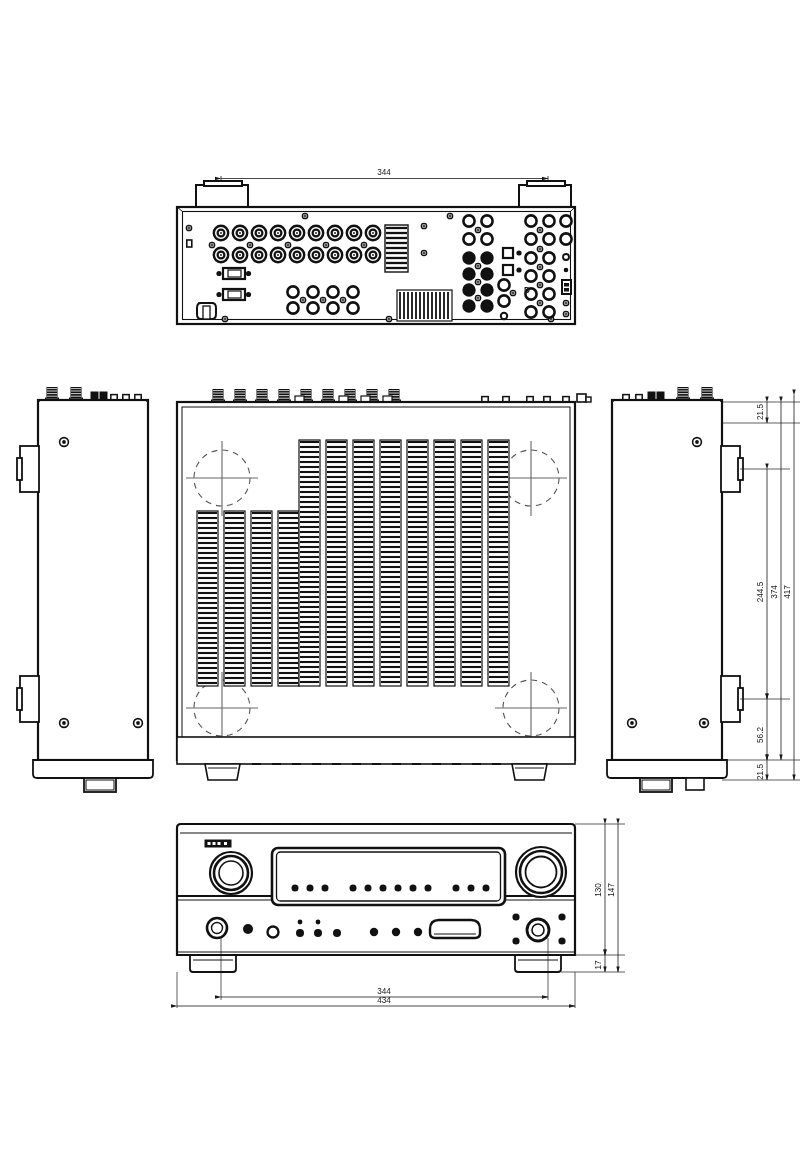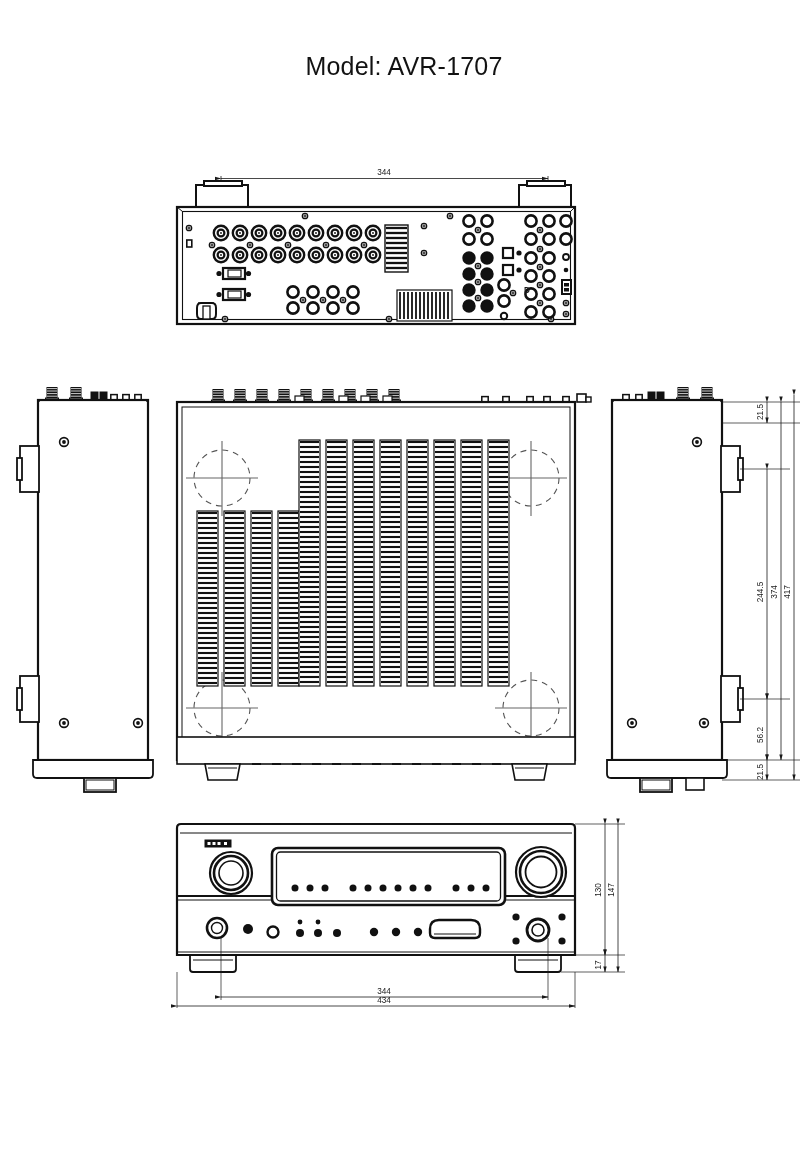--- a/index.html
+++ b/index.html
@@ -47,21 +47,20 @@
     font-family: "Liberation Sans", sans-serif;
     font-size: 8.2px;
     fill: #1a1a1a;
   }
 </style>
 </head>
 <body style="background: rgb(255, 255, 255);">
 
 <div id="page">
 
-  <div id="title">Model: AVR-1707</div>
 
   <svg class="drawing" viewBox="0 0 808 1165">
     <defs>
       <marker id="arr" markerWidth="7" markerHeight="5" refX="6.5" refY="2.5" orient="auto" markerUnits="userSpaceOnUse">
         <path d="M7,2.5 L0,0.6 L0,4.4 Z" fill="#1a1a1a"></path>
       </marker>
       <marker id="arrS" markerWidth="6" markerHeight="4.4" refX="5.6" refY="2.2" orient="auto" markerUnits="userSpaceOnUse">
         <path d="M6,2.2 L0,0.5 L0,3.9 Z" fill="#1a1a1a"></path>
       </marker>
 

